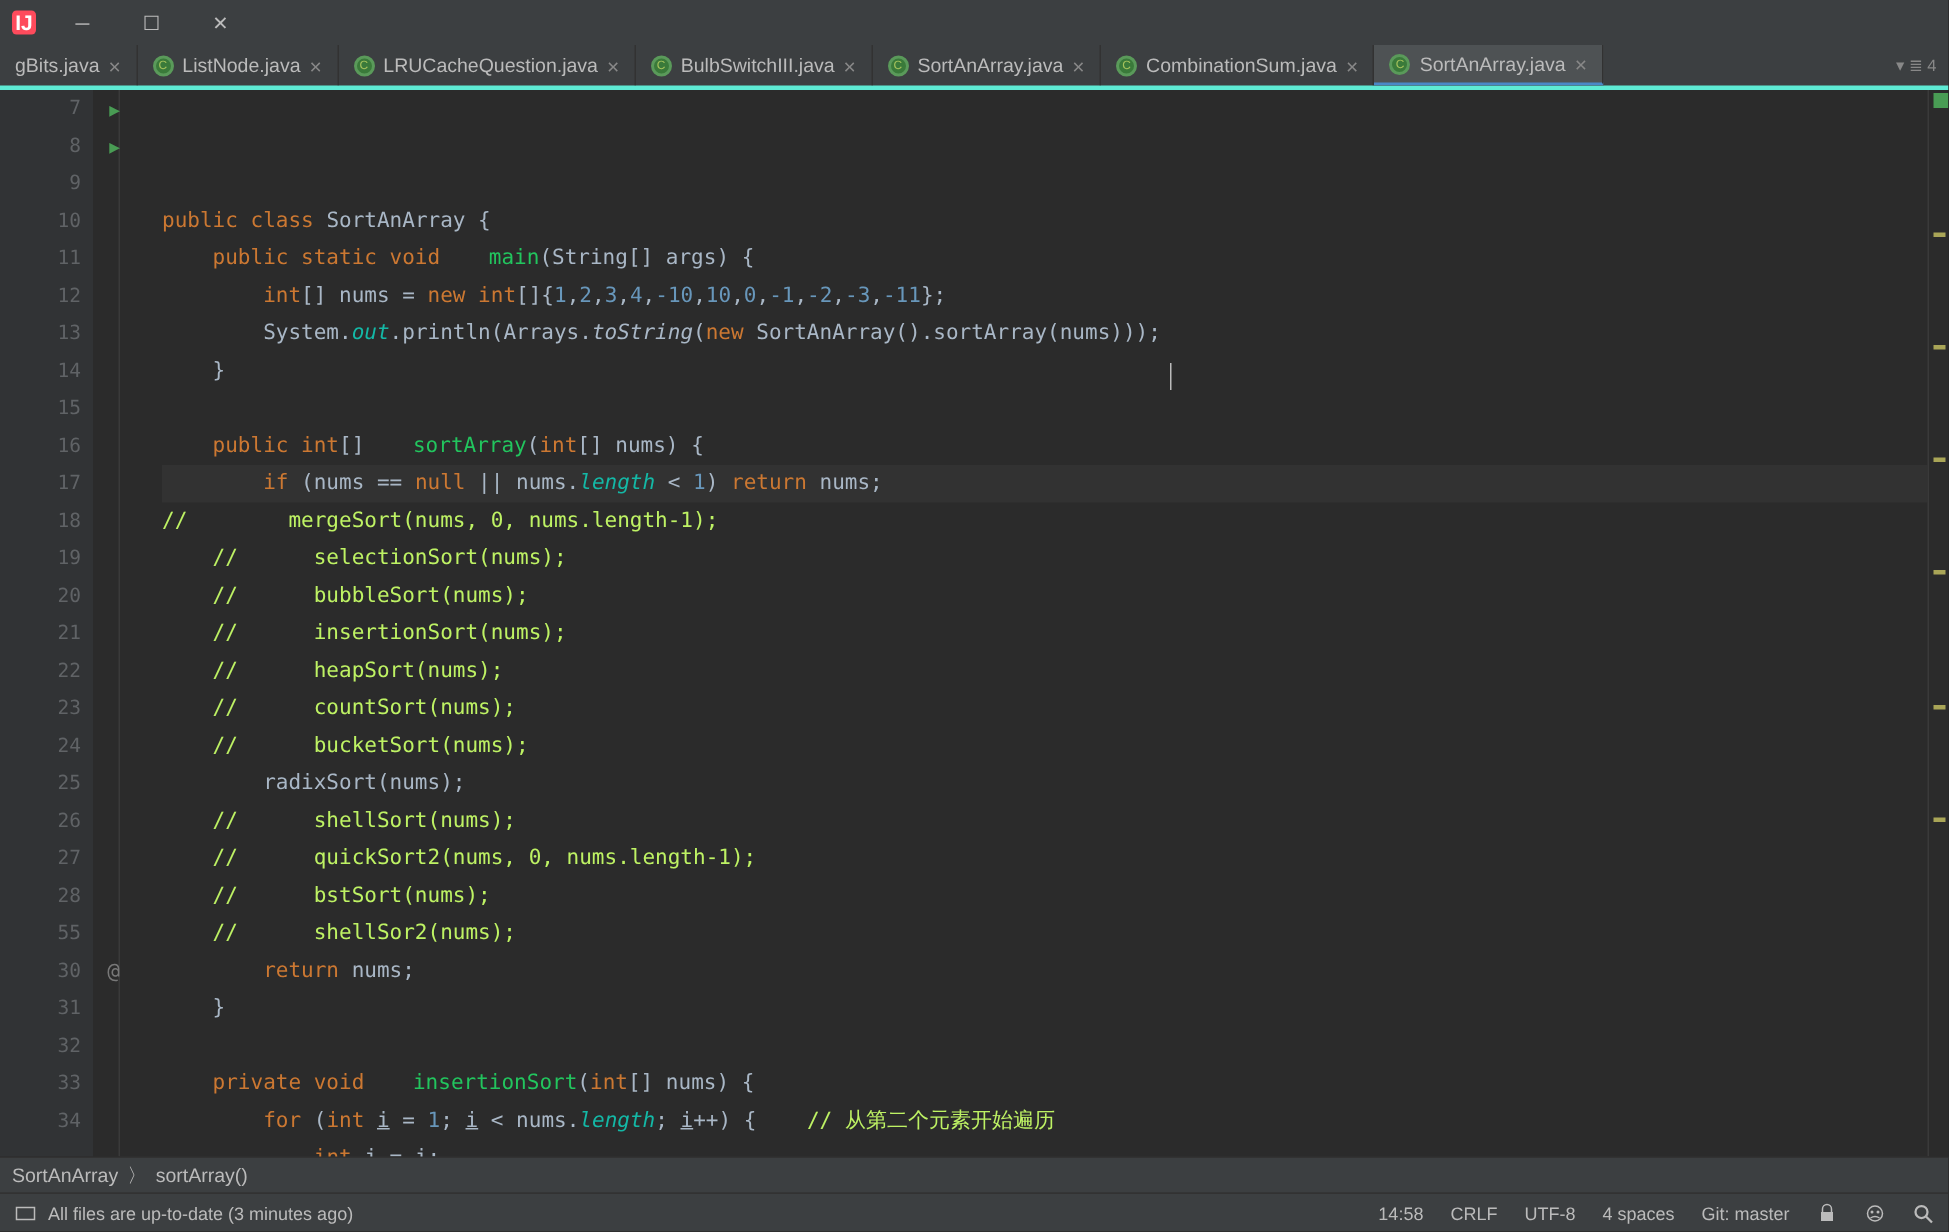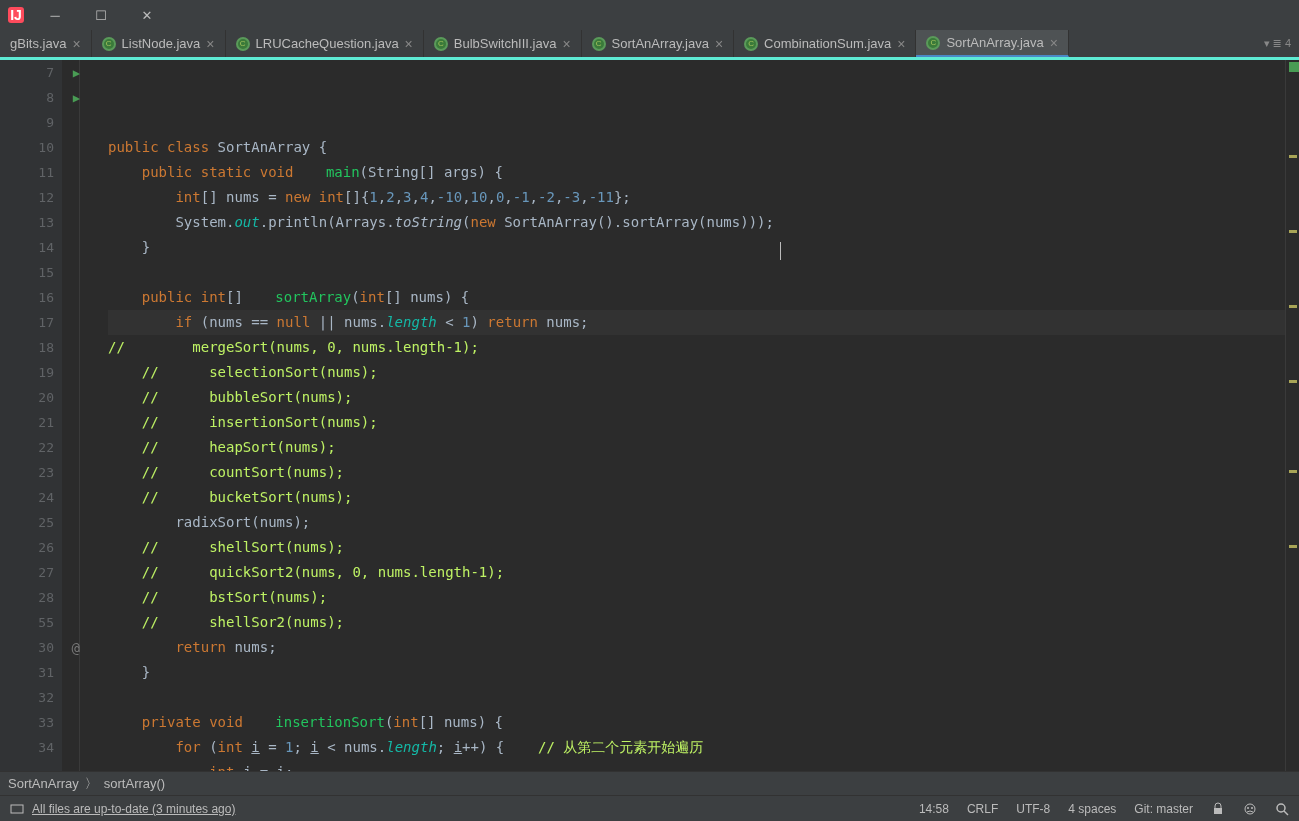--- a/index.html
+++ b/index.html
@@ -181,21 +181,21 @@
   height: 26px;
   background: #3c3f41;
   display: flex;
   align-items: center;
   padding: 0 10px;
   font-size: 12px;
   color: #bbbbbb;
   border-top: 1px solid #323232;
   gap: 18px;
 }
-.statusbar .sb-left { display: flex; align-items: center; gap: 8px; text-decoration: underline; }
+.statusbar .sb-left { display: flex; align-items: center; gap: 8px; }
 .statusbar .sb-right { margin-left: auto; display: flex; align-items: flex-start; gap: 18px; }
 .sb-icon { width: 14px; height: 14px; display: inline-flex; }
 </style>
 </head>
 <body>
 
 <div class="titlebar">
   <div class="app-icon">IJ</div>
   <div class="win-controls">
     <div class="win-btn">─</div>

